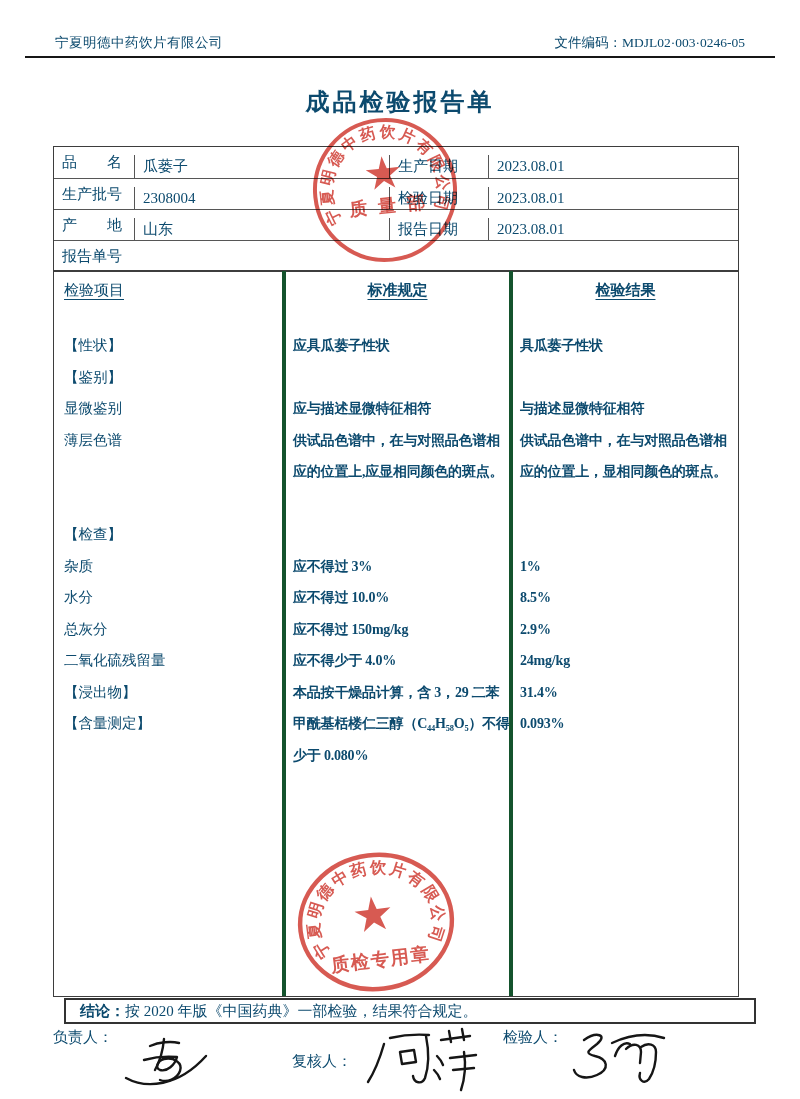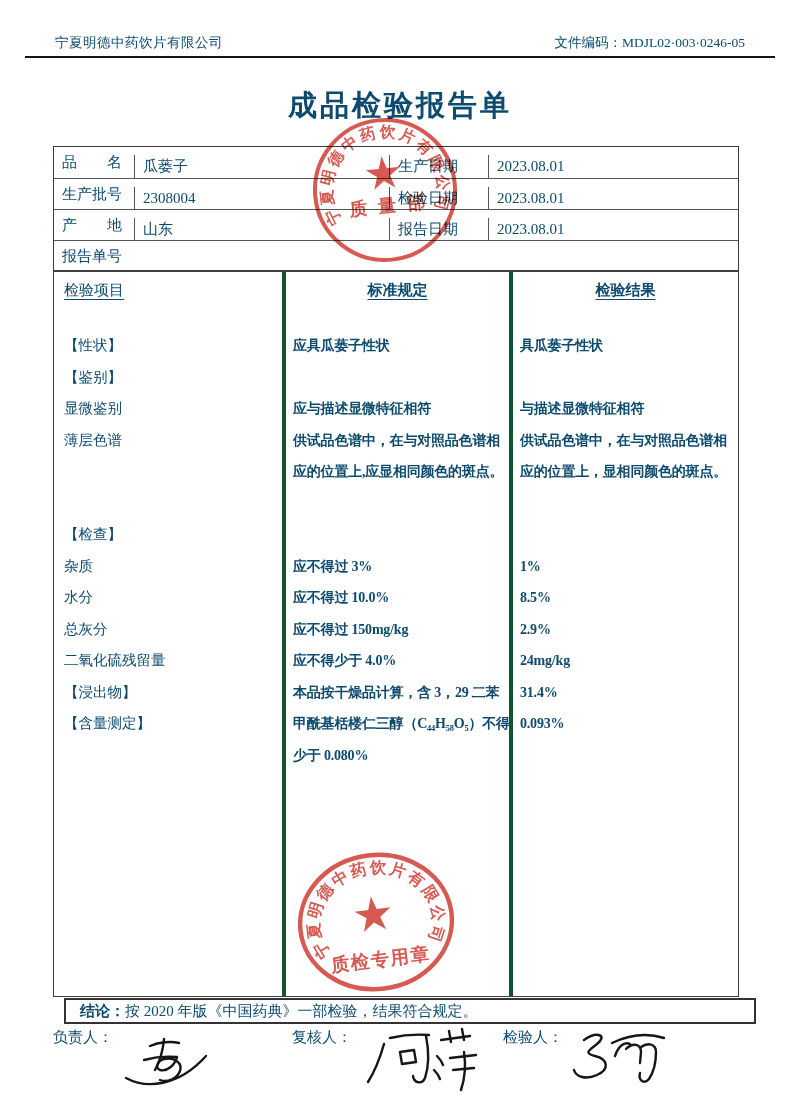--- a/index.html
+++ b/index.html
@@ -8,21 +8,21 @@
     position:relative; width:800px; height:1099px; margin:0 auto;
     background:#ffffff; color:#0c4a6e; overflow:hidden;
     font-family:"Liberation Serif","DejaVu Serif",serif;
   }
   
   .hdr-left  { position:absolute; left:55px;  top:34px; font-size:13.5px; letter-spacing:.5px; }
   .hdr-right { position:absolute; right:55px; top:34px; font-size:13.5px; }
   .hdr-rule  { position:absolute; left:25px; top:56px; width:750px; height:2px; background:#161616; }
   
   .title { position:absolute; left:0; top:86px; width:800px; text-align:center;
-           font-size:29px; font-weight:bold; letter-spacing:3px; }
+           font-size:24px; font-weight:bold; letter-spacing:3px; }
   
   .info-table { position:absolute; left:53px; top:146px; width:686px; border:1.6px solid #3d3d3d; background:transparent; }
   .info-row  { display:grid; grid-template-columns:80px 255px 99px 249px; height:31px; }
   .info-row.wide { grid-template-columns:335px 348px; }
   .info-row + .info-row { border-top:1px solid #565656; }
   .cell { display:flex; align-items:center; padding-left:8px; font-size:15px; white-space:pre; }
   .cell.bl { border-left:1px solid #565656;margin-top:8px; }
   
   .main-table { position:absolute; left:53px; top:270px; width:686px; height:727px;
                 border:1.6px solid #3d3d3d; display:grid; grid-template-columns:228px 227px 1fr; }
@@ -34,21 +34,21 @@
   .h-center { text-align:center; }
   .mline { height:31.5px; line-height:31.5px; font-size:14px; white-space:pre; letter-spacing:-0.2px; }
   .c1 .mline { padding-left:10px; letter-spacing:0; font-size:14.5px; }
   .c2 .mline, .c3 .mline { padding-left:7px; }
   
   .conclusion { position:absolute; left:48px; top:998px; width:692px; height:26px;
                 border:2px solid #333; display:flex; align-items:center; padding-left:14px; font-size:15px;margin-left:16px; }
   .conclusion b { font-weight:bold; }
   
   .sig-label { position:absolute; top:1028px; font-size:15px; }
-  .lbl-resp { left:53px; } .lbl-rev { left:292px; } .lbl-insp { left:503px; }
+  .lbl-resp { left:53px; } .lbl-rev { left:292px;margin-top:24px; } .lbl-insp { left:503px; }
   .sig-svg { position:absolute; left:0; top:1018px; }
   .sig-svg path { stroke:#161616; stroke-width:2.4; fill:none; stroke-linecap:round; stroke-linejoin:round; }
   
   .stamp { position:absolute; mix-blend-mode:multiply; opacity:.84; }
   .stamp-top    { left:302px; top:104px; }
   .stamp-bottom { left:270px; top:843px; }
   .stamp * { fill:#cf3a31; }
   .stamp .ring { fill:none; stroke:#cf3a31; }
   .stamp text { font-family:"Liberation Serif","DejaVu Serif",serif; font-weight:bold; }
 </style>

